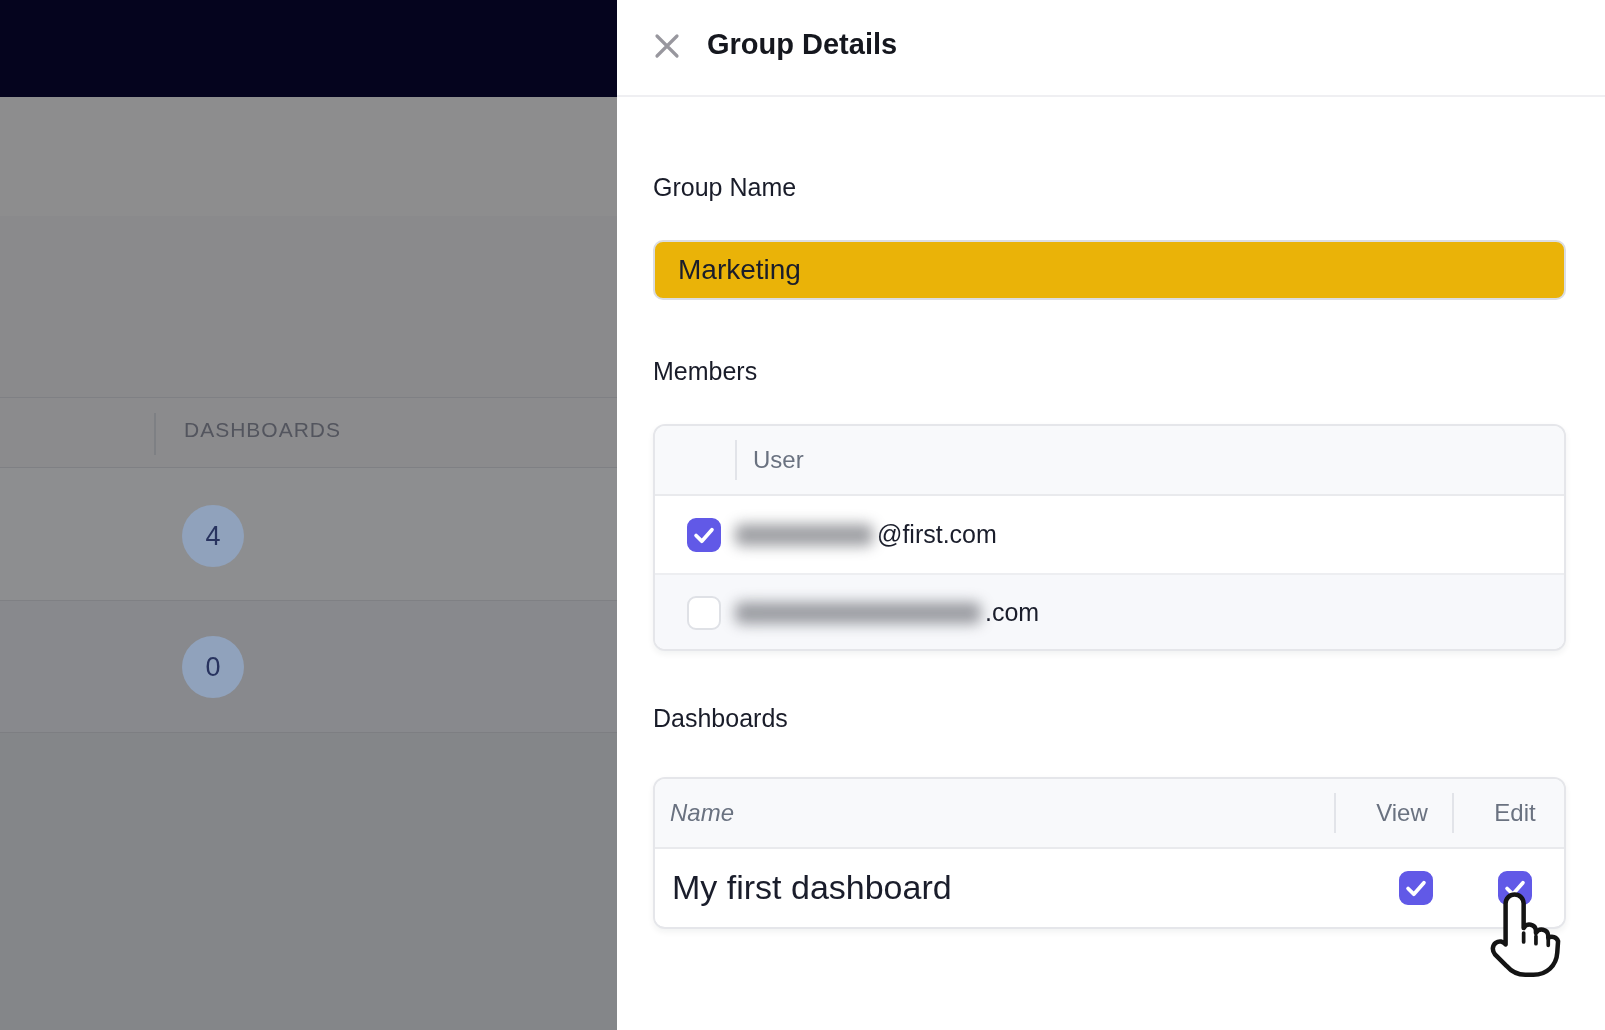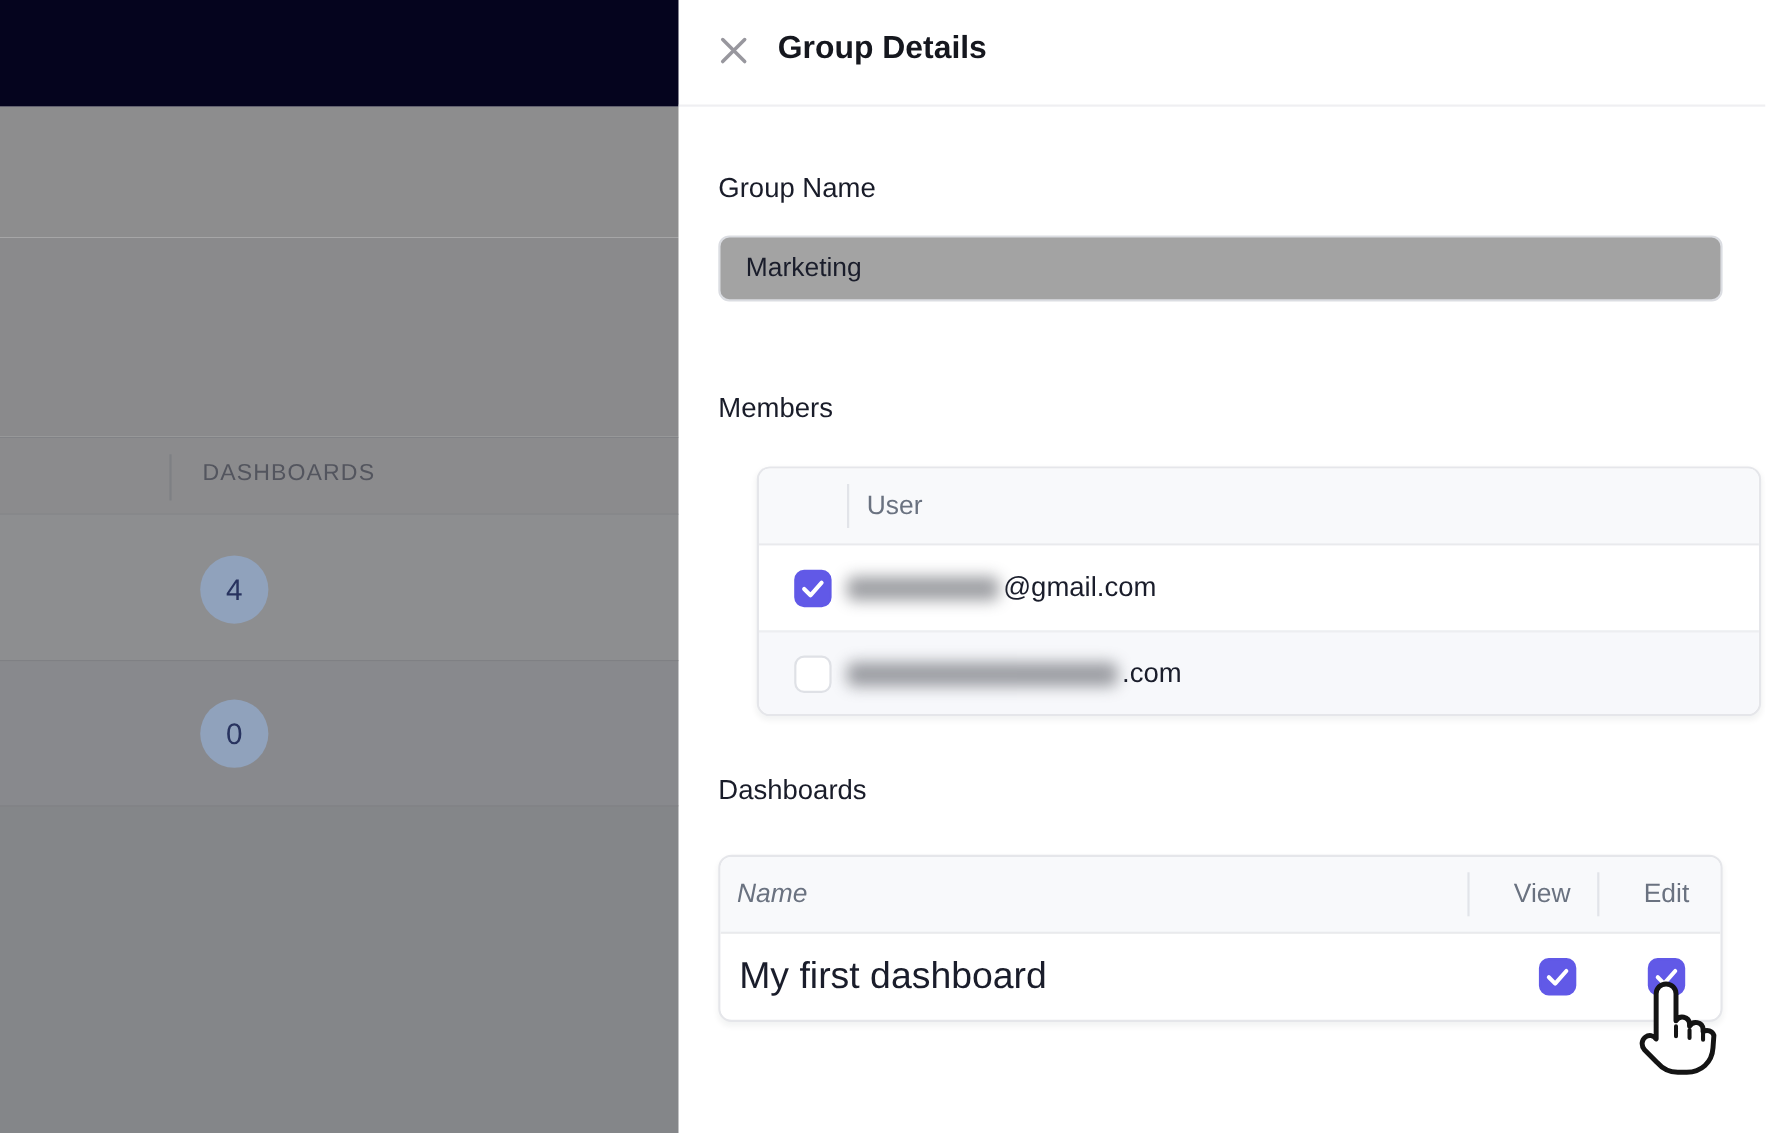--- a/index.html
+++ b/index.html
@@ -31,33 +31,33 @@
   
   .panel { position:absolute; left:617px; top:0; width:988px; height:1030px; background:#ffffff;padding-left:48px; }
   .panel-header { position:absolute; left:0; top:0; width:988px; height:97px;
     border-bottom:2px solid #efeff2; display:flex; align-items:center; }
   .close-btn { position:absolute; left:34px; top:30px; width:32px; height:32px; cursor:pointer;
     background:none; border:none; padding:0; }
   .close-btn svg { display:block; }
   .panel-title { position:absolute; left:90px; top:28px; font-size:29px; font-weight:700; color:#15171e; }
 
   .field-label, .section-heading { position:absolute; left:36px; font-size:25px; font-weight:400; color:#191c29; }
-  .lbl-groupname { top:157px;text-align:center; }
+  .lbl-groupname { top:173px;text-align:center; }
   .hd-members { top:357px; }
   .hd-dashboards { top:704px; }
 
-  .text-input { position:absolute; left:36px; top:214px; width:913px; height:60px;
-    border:2px solid #dbdde2; border-radius:10px; font-size:24px; color:#1a1d2b;
-    padding:0 23px; background:#a3a3a3; outline:none;
+  .text-input { position:absolute; left:36px; top:240px; width:913px; height:60px;
+    border:2px solid #dbdde2; border-radius:10px; font-size:28px; color:#1a1d2b;
+    padding:0 23px; background:#eab308; outline:none;
     font-family:"Liberation Sans","DejaVu Sans",sans-serif; }
 
   .card-table { position:absolute; left:36px; width:913px; background:#fff;
     border:2px solid #e5e6ea; border-radius:12px; overflow:hidden;
     box-shadow:0 3px 6px rgba(25,28,40,0.06); }
-  .tbl-members { top:424px; height:227px;margin-left:35px; }
+  .tbl-members { top:424px; height:227px; }
   .tbl-dash { top:777px; height:152px; }
 
   .thead { display:flex; align-items:stretch; height:70px; background:#f8f9fb;
     border-bottom:2px solid #e9eaed; }
   .th { display:flex; align-items:center; font-size:24px; color:#6a7280; font-weight:400; }
   .th-sel { width:80px; }
   .vdiv { width:2px; height:40px; background:#e2e4e9; align-self:center; }
   .th-user { flex:1; padding-left:16px; }
   .th-name { flex:1; padding-left:15px;font-style:italic; }
   .th-view { width:100px; justify-content:center;margin-left:16px; }
@@ -132,21 +132,21 @@
       <div class="trow">
         <div class="td-sel">
           <div class="checkbox checked">
             <svg width="34" height="34" viewBox="0 0 34 34">
               <polyline points="8,17.5 14.5,24 26,11" fill="none" stroke="#ffffff" stroke-width="4.2" stroke-linecap="round" stroke-linejoin="round"></polyline>
             </svg>
           </div>
         </div>
         <div class="td-user">
           <span class="blur-redact blur-w1"></span>
-          <span>@gmail.com</span>
+          <span>@first.com</span>
         </div>
       </div>
       <div class="trow alt">
         <div class="td-sel">
           <div class="checkbox"></div>
         </div>
         <div class="td-user">
           <span class="blur-redact blur-w2"></span>
           <span>.com</span>
         </div>

